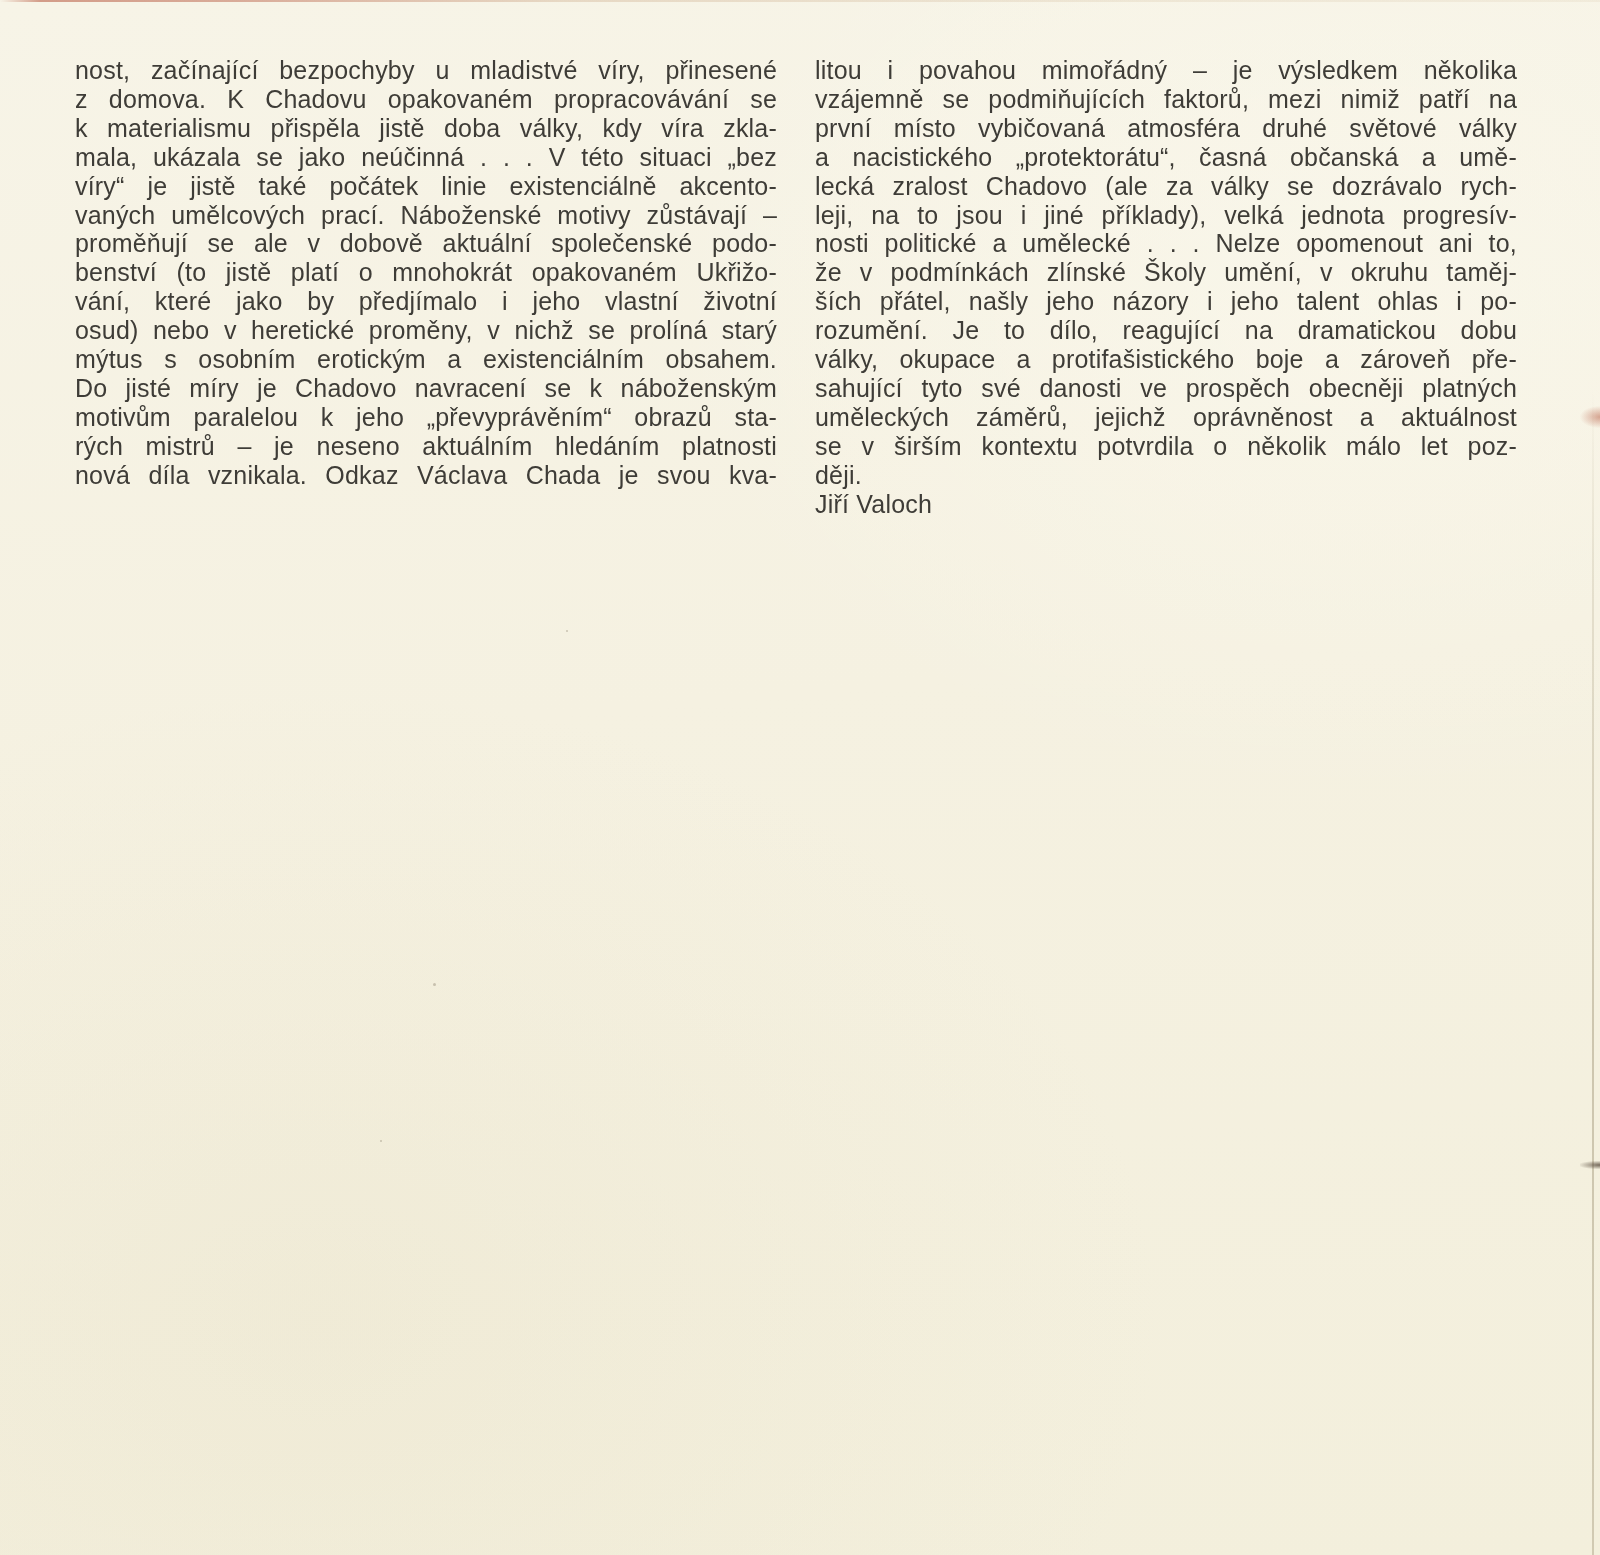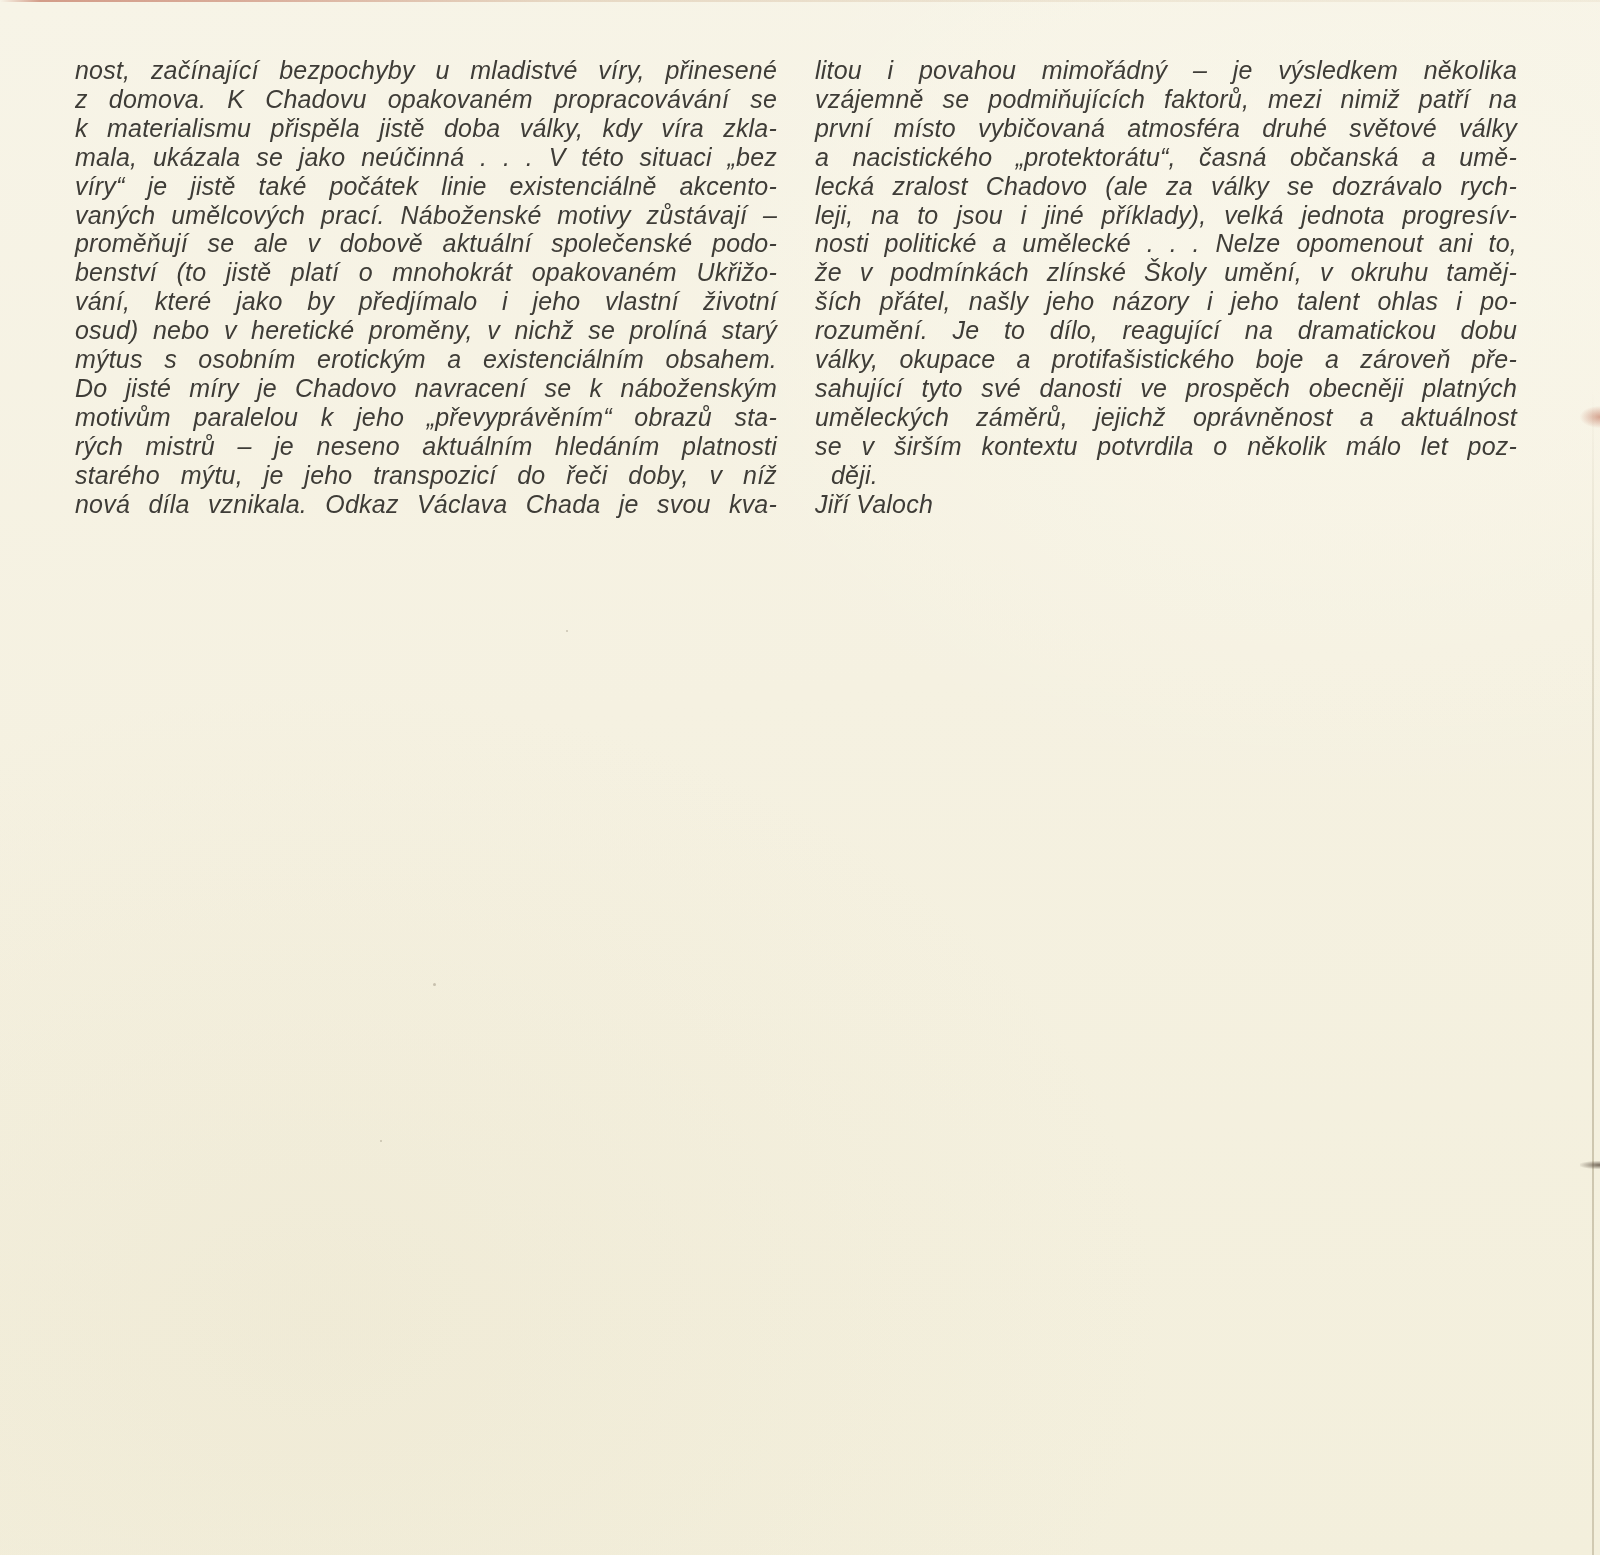--- a/index.html
+++ b/index.html
@@ -13,21 +13,20 @@
     overflow: hidden;
     background: #f5f1e1;
   }
   .page {
     position: absolute;
     inset: 0;
     background:
       radial-gradient(ellipse 1200px 900px at 20% 85%, rgba(228,220,192,0.25), rgba(228,220,192,0) 70%),
       radial-gradient(ellipse 1000px 700px at 85% 20%, rgba(255,253,244,0.35), rgba(255,253,244,0) 70%),
       linear-gradient(175deg, #f7f4e7 0%, #f5f1e1 45%, #f3efdc 100%);
-    font-style: italic;
   }
   .text-block {
     position: absolute;
     left: 75px;
     top: 56px;
     width: 1442px;
     display: flex;
     gap: 38px;
   }
   .col {
@@ -39,21 +38,20 @@
     font-size: 25px;
     line-height: 28.9px;
     letter-spacing: 0.2px;
     color: #3e3c37;
     text-align: justify;
     text-align-last: justify;
     white-space: normal;
   }
   .line.flush {
     text-align-last: left;
-    margin-left: 16px;
   }
   .sig {
     font-family: "Liberation Sans", sans-serif;
     font-size: 25px;
     line-height: 28.9px;
     letter-spacing: 0.2px;
     color: #3e3c37;
     text-align: left;
   }
   
@@ -122,21 +120,20 @@
         <div class="line">víry“ je jistě také počátek linie existenciálně akcento-</div>
         <div class="line">vaných umělcových prací. Náboženské motivy zůstávají –</div>
         <div class="line">proměňují se ale v dobově aktuální společenské podo-</div>
         <div class="line">benství (to jistě platí o mnohokrát opakovaném Ukřižo-</div>
         <div class="line">vání, které jako by předjímalo i jeho vlastní životní</div>
         <div class="line">osud) nebo v heretické proměny, v nichž se prolíná starý</div>
         <div class="line">mýtus s osobním erotickým a existenciálním obsahem.</div>
         <div class="line">Do jisté míry je Chadovo navracení se k náboženským</div>
         <div class="line">motivům paralelou k jeho „převyprávěním“ obrazů sta-</div>
         <div class="line">rých mistrů – je neseno aktuálním hledáním platnosti</div>
-        <div class="line">starého mýtu, je jeho transpozicí do řeči doby, v níž</div>
         <div class="line">nová díla vznikala. Odkaz Václava Chada je svou kva-</div>
       </div>
     <div class="col" id="col-right">
       <div class="line">litou i povahou mimořádný – je výsledkem několika</div>
         <div class="line">vzájemně se podmiňujících faktorů, mezi nimiž patří na</div>
         <div class="line">první místo vybičovaná atmosféra druhé světové války</div>
         <div class="line">a nacistického „protektorátu“, časná občanská a umě-</div>
         <div class="line">lecká zralost Chadovo (ale za války se dozrávalo rych-</div>
         <div class="line">leji, na to jsou i jiné příklady), velká jednota progresív-</div>
         <div class="line">nosti politické a umělecké . . . Nelze opomenout ani to,</div>

